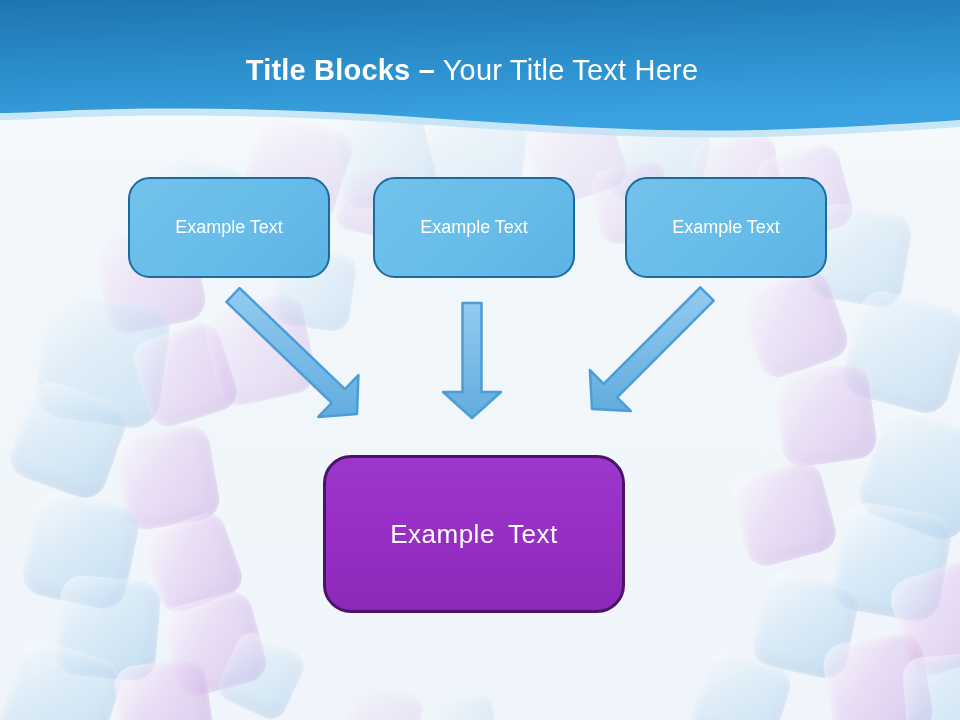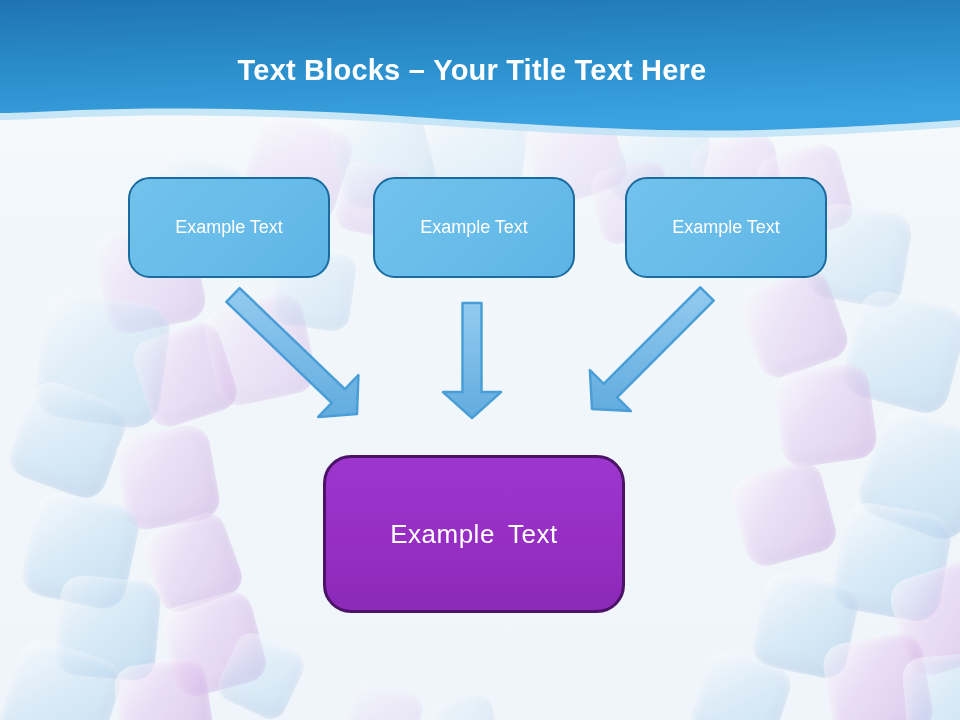--- a/index.html
+++ b/index.html
@@ -13,21 +13,21 @@
   .cube{position:absolute;border-radius:22%;
         box-shadow:inset 2px 2px 10px rgba(255,255,255,.85), inset -4px -6px 14px rgba(130,100,170,.18);}
   
   .header{position:absolute;left:0;top:0;width:960px;height:160px;z-index:2;pointer-events:none;}
   .title{
     position:absolute;left:0;top:54px;width:960px;z-index:3;
     text-align:center;color:#ffffff;font-size:29px;letter-spacing:.2px;
     transform:translateX(-8px);white-space:nowrap;
   }
   .title .bold{font-weight:bold;}
-  .title .reg{font-weight:bold;}
+  .title .reg{font-weight:normal;}
   
   .block{
     position:absolute;top:177px;width:202px;height:101px;z-index:3;
     background:linear-gradient(135deg,#72c2ec 0%,#67bce9 55%,#5db3e5 100%);
     border:2.5px solid #1a6b9f;border-radius:22px;
     display:flex;align-items:center;justify-content:center;
     color:#ffffff;font-size:18px;box-sizing:border-box;
   }
   .block-1{left:128px;}
   .block-2{left:373px;}
@@ -96,21 +96,21 @@
         <stop offset="0" stop-color="#1f74b0"></stop>
         <stop offset="0.55" stop-color="#2b8fcc"></stop>
         <stop offset="1" stop-color="#3aa2e0"></stop>
       </linearGradient>
     </defs>
     <path d="M0,0 H960 V127 C900,131 840,135 760,137 C640,140 520,131 400,123 C280,115 160,114 80,117 C40,119 15,120 0,120 Z" fill="#bee3f6" opacity="0.85"></path>
     <path d="M0,0 H960 V120 C900,124 840,128 760,130 C640,133 520,124 400,116 C280,108 160,107 80,110 C40,112 15,113 0,113 Z" fill="url(#hdr)"></path>
   </svg>
 
   <div class="title">
-    <span class="bold">Text Blocks –</span>
+    <span class="bold">Title Blocks –</span>
     <span class="reg">Your Title Text Here</span>
   </div>
 
   <div class="block block-1">
     <span>Example Text</span>
   </div>
   <div class="block block-2">
     <span>Example Text</span>
   </div>
   <div class="block block-3">

